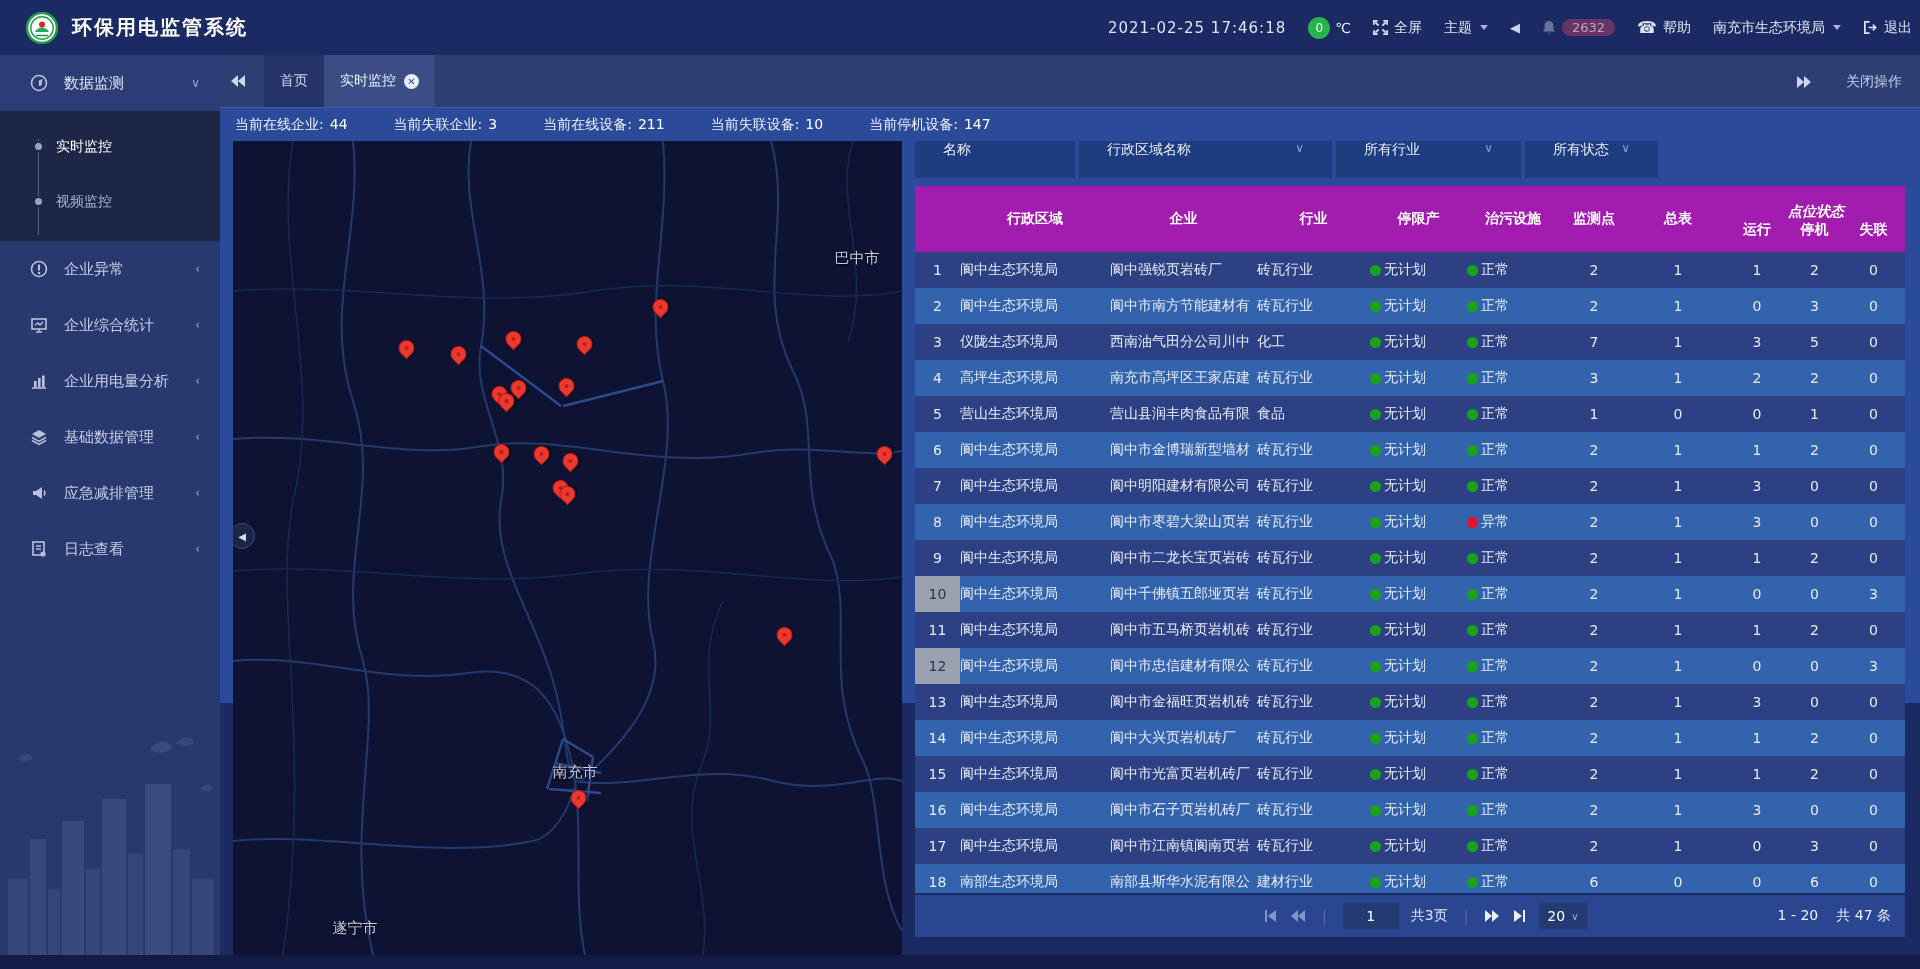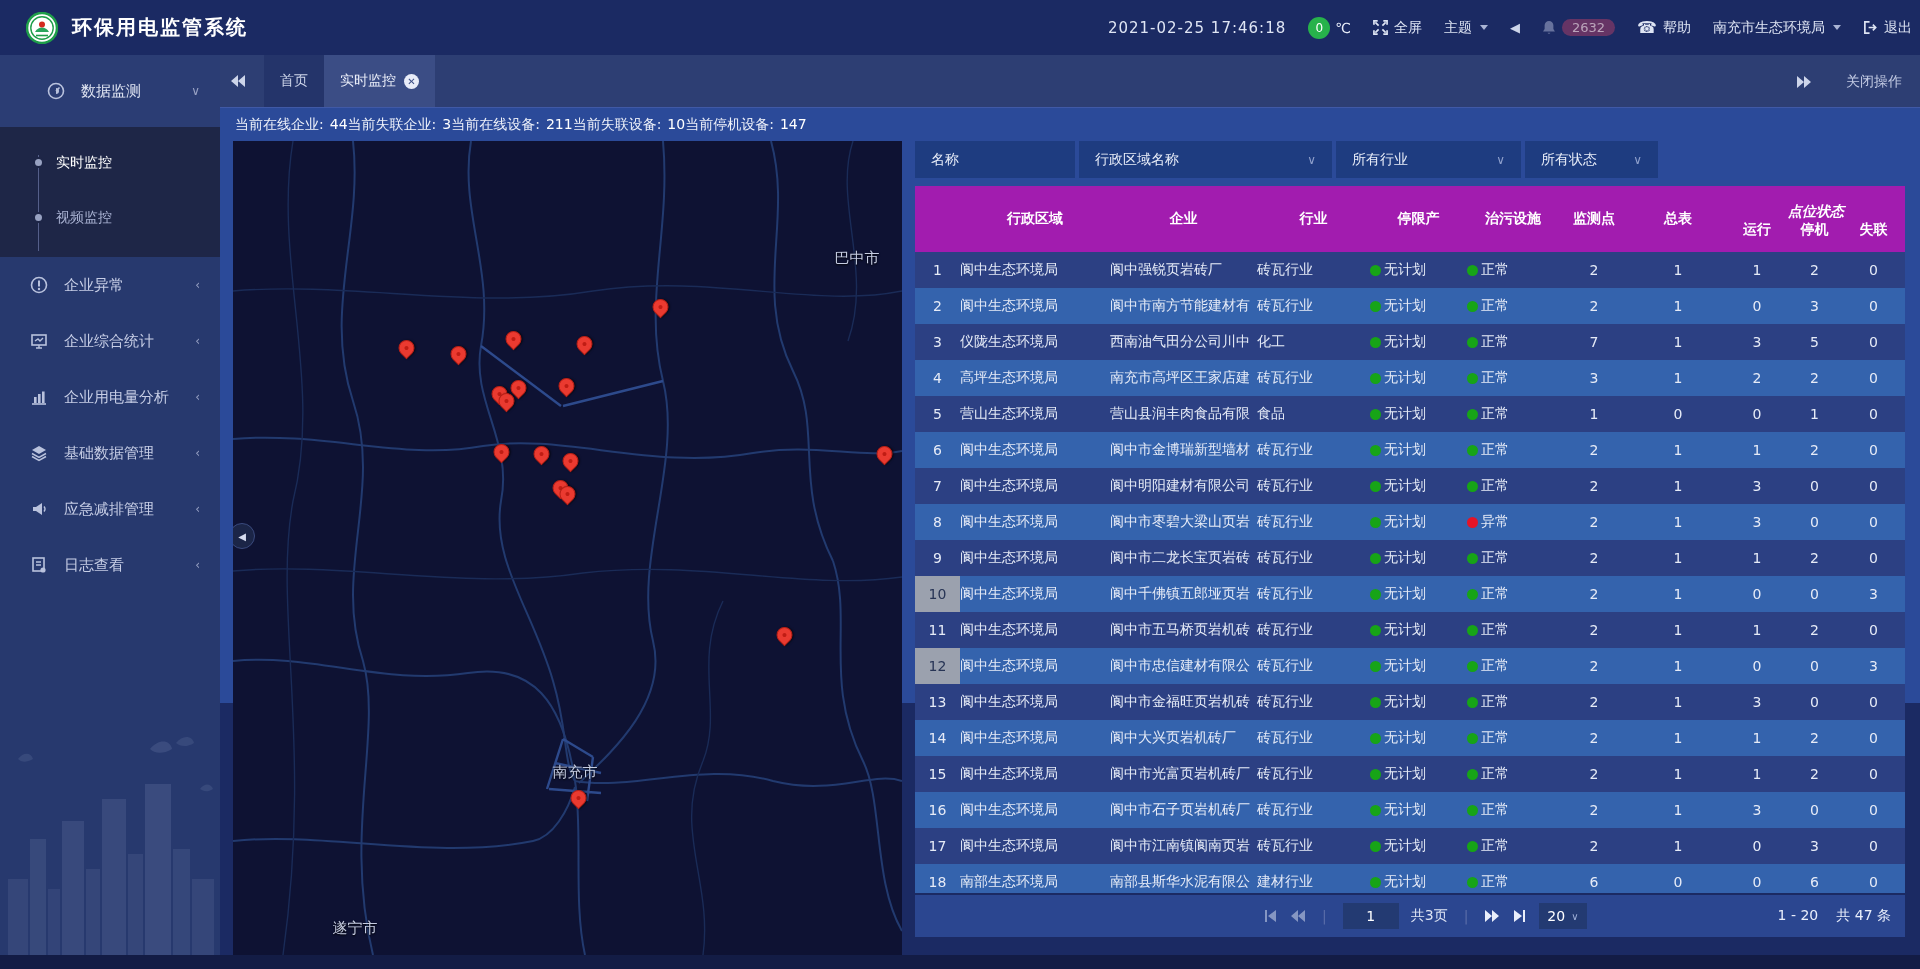--- a/index.html
+++ b/index.html
@@ -20,21 +20,21 @@
   .tool { display:flex; align-items:center; gap:6px; cursor:pointer; color:#dfe5f4; }
   .tool svg { display:block; }
   .caret-down { width:0; height:0; border-left:4px solid transparent; border-right:4px solid transparent; border-top:5px solid #aab4d4; margin-left:2px; }
   .speaker { font-size:13px; color:#cdd5ea; }
   .badge { background:rgba(196,64,104,.45); color:rgba(255,255,255,.55); border-radius:9px; padding:1px 10px; font-size:13px; }
   .bell-dim { opacity:.45; }
   .phone-glyph { font-size:16px; }
 
   
   .sidebar { position:absolute; left:0; top:55px; width:220px; height:914px; background:#27396e; z-index:3; overflow:hidden; }
-  .menu-group-header { height:72px; display:flex; align-items:center; background:#2b3d74; color:#e2e7f4; font-size:15px; cursor:pointer;padding-left:17px; }
+  .menu-group-header { height:56px; display:flex; align-items:center; background:#2b3d74; color:#e2e7f4; font-size:15px; cursor:pointer; }
   .menu-icon { width:22px; margin-left:28px; margin-right:14px; display:flex; justify-content:center; color:#b9c2dd; }
   .menu-chevron { margin-left:auto; margin-right:20px; color:#98a2c4; font-size:12px; }
   .submenu { position:relative; background:#1e2647; padding:8px 0 12px 0; }
   .submenu:before { content:''; position:absolute; left:38px; top:28px; bottom:6px; width:1px; background:#555f8a; }
   .submenu-item { position:relative; height:55px; display:flex; align-items:center; padding-left:56px; font-size:14px; color:#a9b2d2; cursor:pointer; }
   .submenu-item .dot { position:absolute; left:33px; width:11px; height:11px; border-radius:50%; background:#98a2c2; border:2px solid #1e2647; }
   .submenu-item.active { color:#ffffff; }
   .menu-item { height:56px; display:flex; align-items:center; color:#c7cee6; font-size:15px; cursor:pointer; }
   .skyline { position:absolute; left:0; bottom:0; width:220px; }
 
@@ -43,39 +43,39 @@
 
   .tabbar { position:relative; height:53px; background:#2d3e73; border-bottom:1px solid #4059a6; display:flex; align-items:stretch; }
   .tab-arrow { width:36px; display:flex; align-items:center; justify-content:center; color:#cdd5ea; cursor:pointer; }
   .tab { display:flex; align-items:center; gap:8px; padding:0 16px; font-size:14px; color:#cdd5ea; cursor:pointer; }
   .tab.home { background:#24346a; margin-left:8px; }
   .tab.active { background:#3b4d85; color:#e9edf8; }
   .tab-close { width:15px; height:15px; border-radius:50%; background:#e8ecf8; color:#3b4d85; font-size:10px; line-height:15px; text-align:center; font-weight:bold; }
   .tabbar-right { position:absolute; right:0; top:0; height:53px; display:flex; align-items:center; gap:24px; padding-right:18px; }
   .close-ops { color:#c3cbe4; font-size:14px; cursor:pointer; }
 
-  .stats { height:33px; display:flex; align-items:center; padding-left:15px; color:#eef1fa; font-size:14px; }
+  .stats { height:33px; display:flex; align-items:center; gap:46px; padding-left:15px; color:#eef1fa; font-size:14px; }
   .stat-item { display:flex; gap:6px; }
   .stat-item .v { color:#ffffff; }
 
   
   .map { position:absolute; left:13px; top:86px; width:669px; height:814px; background:#0e1233; overflow:hidden; }
   .map svg.roads { position:absolute; left:0; top:0; }
   .city { position:absolute; color:#c6cde2; font-size:15px; transform:translate(-50%,-50%); text-shadow:0 1px 2px #000; }
   .pin-wrap { position:absolute; width:17px; height:19px; transform:translate(-50%,-100%); }
   .pin { position:absolute; left:0; top:0; width:16px; height:16px; background:#ea3a30; border:1px solid #b82017;
          border-radius:50% 50% 50% 0; transform:rotate(-45deg); box-shadow:1px 1px 2px rgba(0,0,0,.55); }
   .pin:after { content:''; position:absolute; left:5px; top:5px; width:4px; height:4px; border-radius:50%; background:#c01d14; }
   .map-collapse { position:absolute; left:-4px; top:382px; width:26px; height:26px; border-radius:50%; background:#1b2547;
                   border:1px solid #3a4a7e; color:#d6dcef; font-size:10px; display:flex; align-items:center; justify-content:center; cursor:pointer; z-index:2; }
 
   
   .rightpanel { position:absolute; left:695px; top:86px; width:990px; height:796px; display:flex; flex-direction:column; }
   .filters { display:flex; gap:4px; height:37px; flex:0 0 37px; }
-  .f-box { background:#1e3c80; color:#e8edf8; font-size:14px; display:flex; align-items:center; padding:0 16px; }
+  .f-box { background:#1e3c80; color:#e8edf8; font-size:14px; display:flex; align-items:flex-start; padding:0 28px; }
   .f-name { width:160px; }
   .f-region { width:253px; }
   .f-industry { width:185px; }
   .f-status { width:133px; }
   .f-box .sel-caret { margin-left:auto; color:#8fa0cc; font-size:12px; }
 
   .tablewrap { margin-top:8px; flex:1 1 auto; overflow:hidden; display:flex; flex-direction:column; }
   .thead { flex:0 0 66px; background:#a21caf; color:#ffffff; font-size:14px; font-weight:bold; display:flex; align-items:stretch; }
   .th { display:flex; align-items:center; justify-content:center; }
   .group-col { display:flex; flex-direction:column; justify-content:center; }

